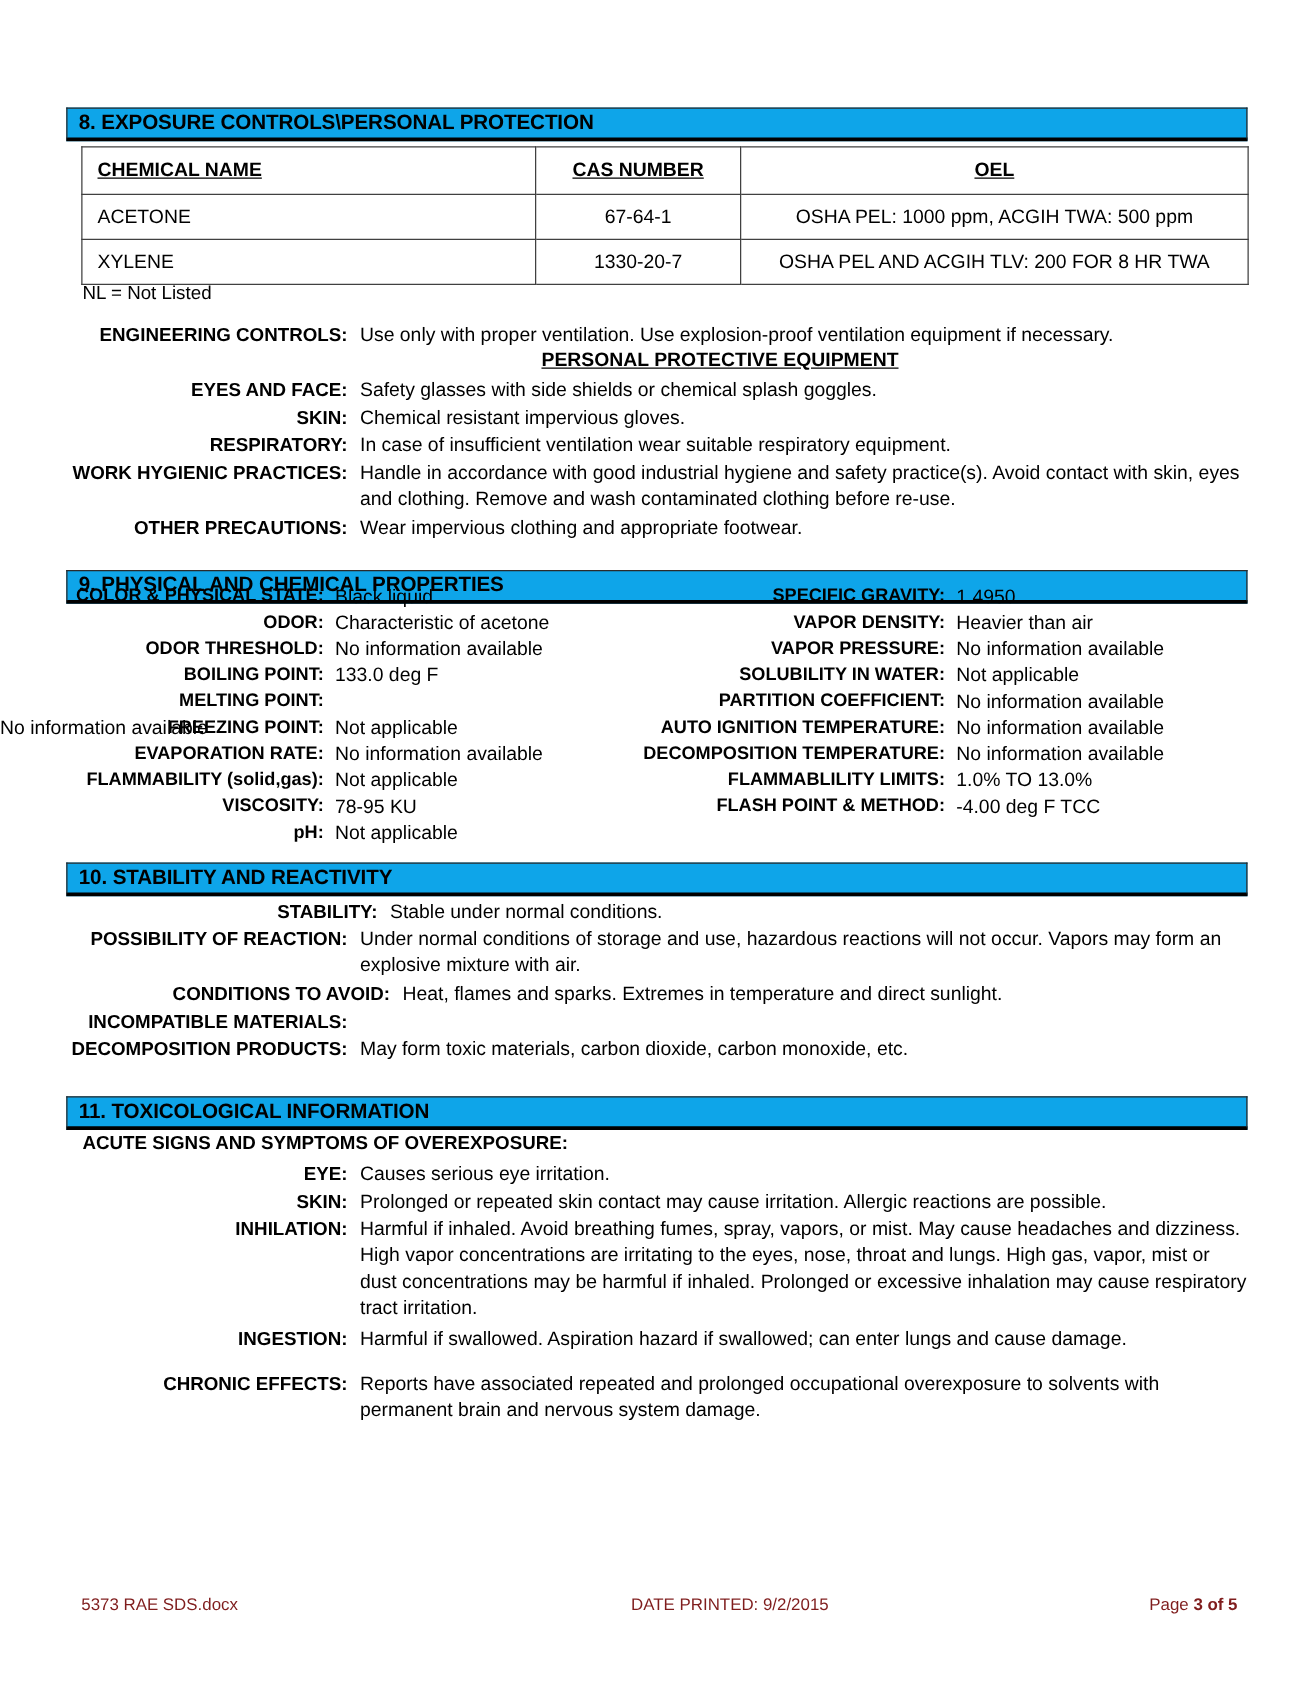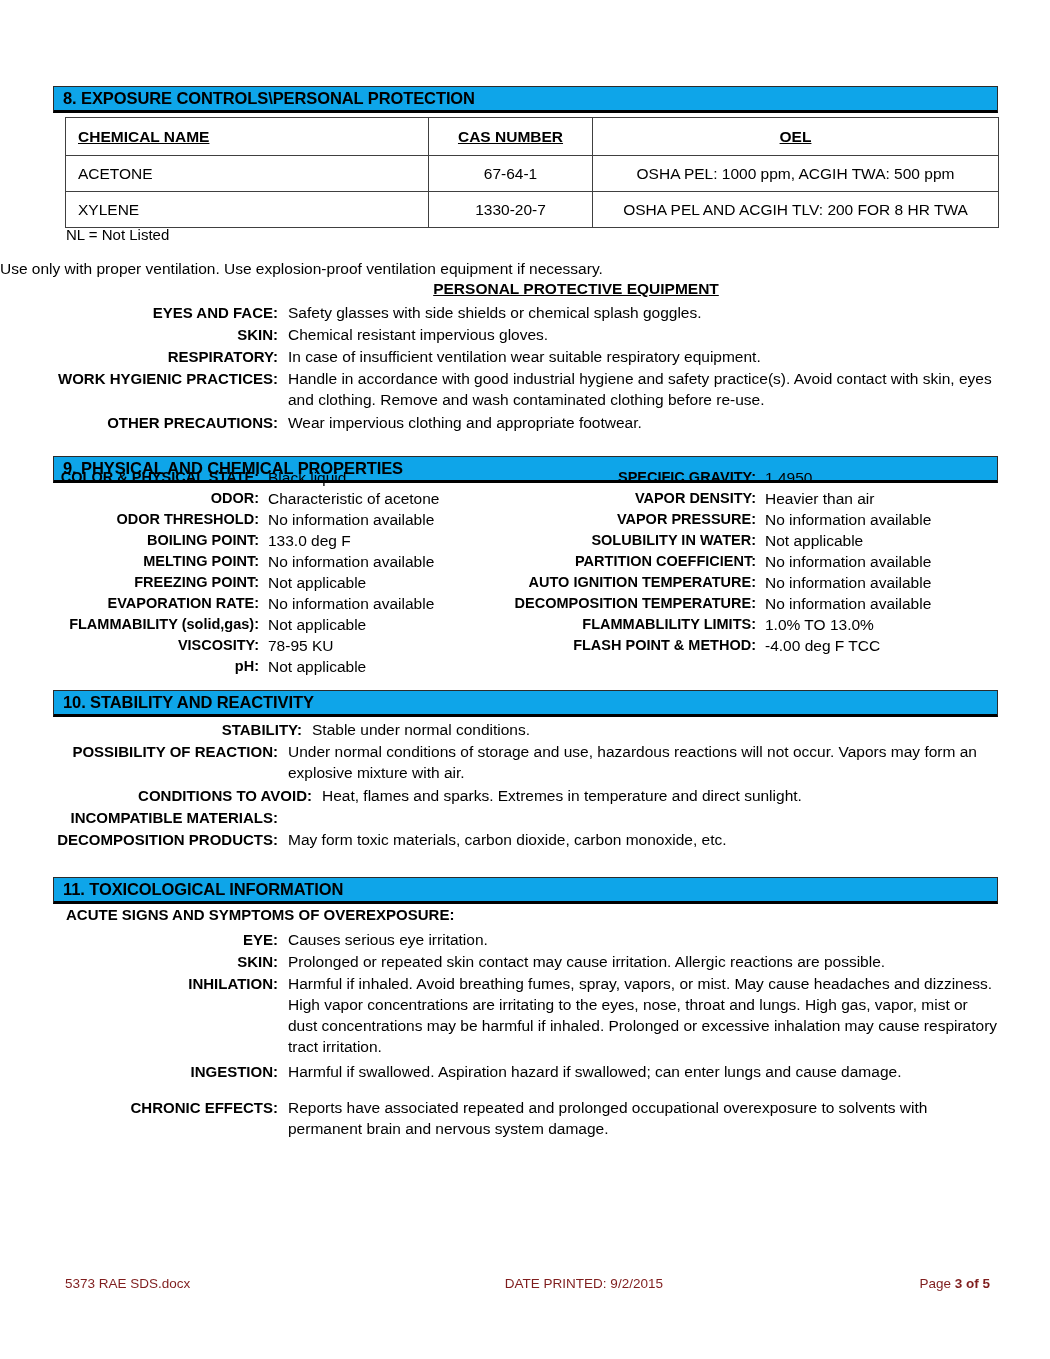--- a/index.html
+++ b/index.html
@@ -175,20 +175,21 @@
         <td class="c-center">1330-20-7</td>
         <td class="c-center">OSHA PEL AND ACGIH TLV: 200 FOR 8 HR TWA</td>
       </tr>
     </tbody>
   </table>
 
   <div class="note-nl">NL = Not Listed</div>
 
   <div class="s8-list">
     <div class="defrow" style="top:0px;">
+      <div class="lbl">ENGINEERING CONTROLS:</div>
       <div class="val">Use only with proper ventilation. Use explosion-proof ventilation equipment if necessary.</div>
     </div>
     <div class="defrow" style="top:44px;">
       <div class="lbl">EYES AND FACE:</div>
       <div class="val">Safety glasses with side shields or chemical splash goggles.</div>
     </div>
     <div class="defrow" style="top:66px;">
       <div class="lbl">SKIN:</div>
       <div class="val">Chemical resistant impervious gloves.</div>
     </div>
@@ -224,21 +225,21 @@
       <div class="val">Characteristic of acetone</div>
     </div>
     <div class="defrow" style="top:42px;">
       <div class="lbl">ODOR THRESHOLD:</div>
       <div class="val">No information available</div>
     </div>
     <div class="defrow" style="top:63px;">
       <div class="lbl">BOILING POINT:</div>
       <div class="val">133.0 deg F</div>
     </div>
-    <div class="defrow" style="top:84px;">
+    <div class="defrow" style="top:84px;flex-direction:column;">
       <div class="lbl">MELTING POINT:</div>
       <div class="val">No information available</div>
     </div>
     <div class="defrow" style="top:105px;">
       <div class="lbl">FREEZING POINT:</div>
       <div class="val">Not applicable</div>
     </div>
     <div class="defrow" style="top:126px;">
       <div class="lbl">EVAPORATION RATE:</div>
       <div class="val">No information available</div>

